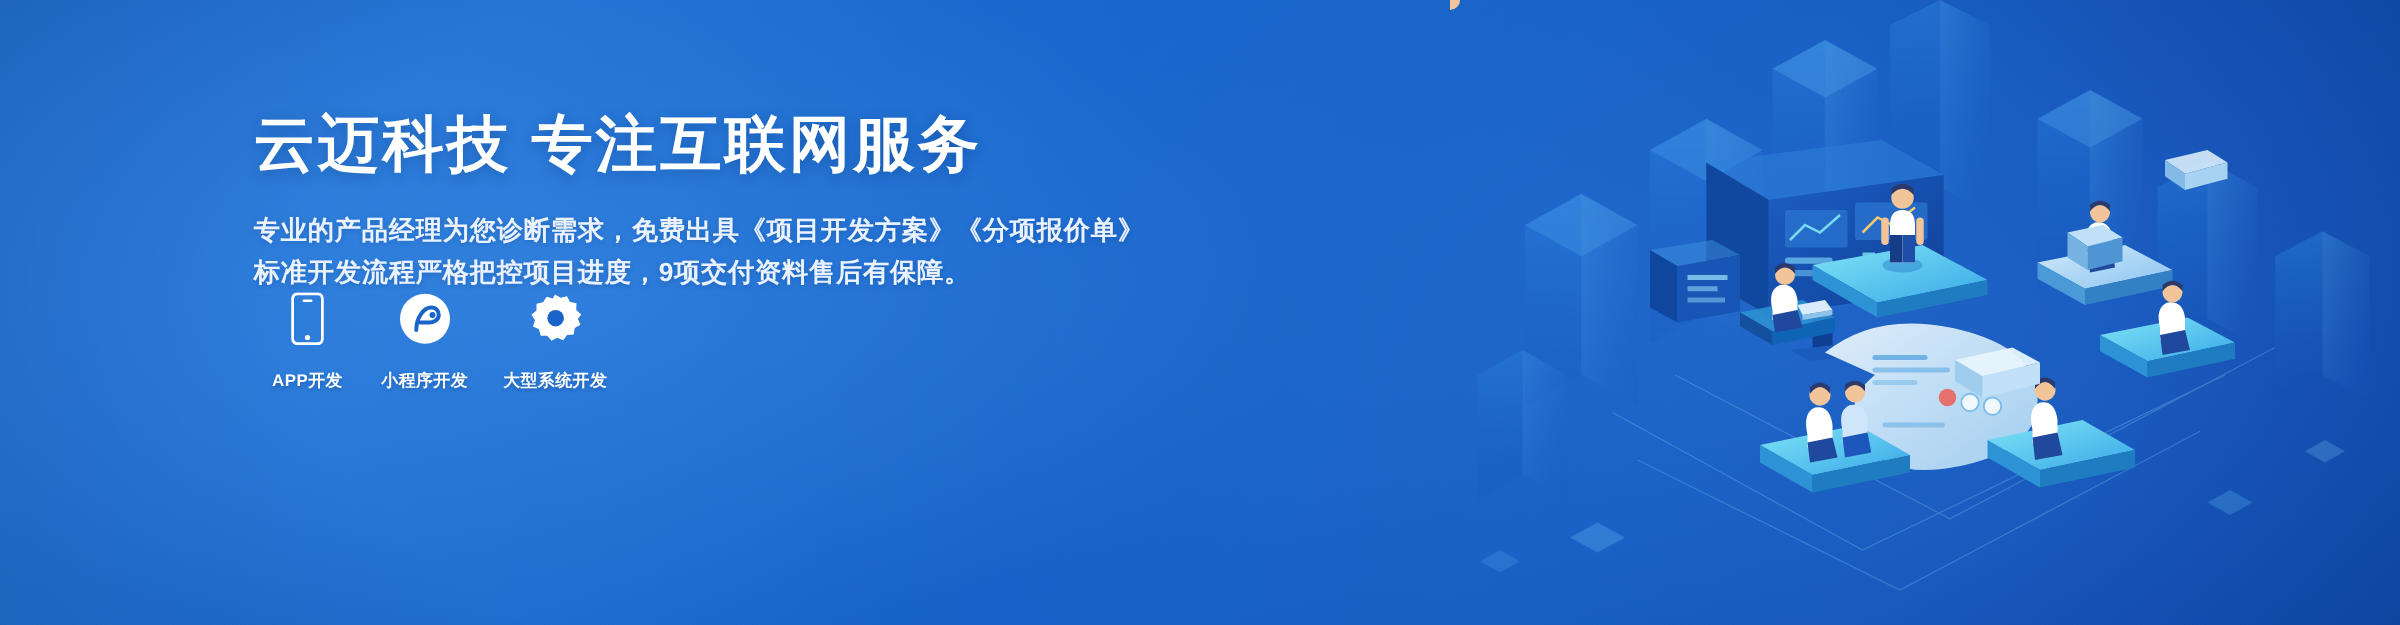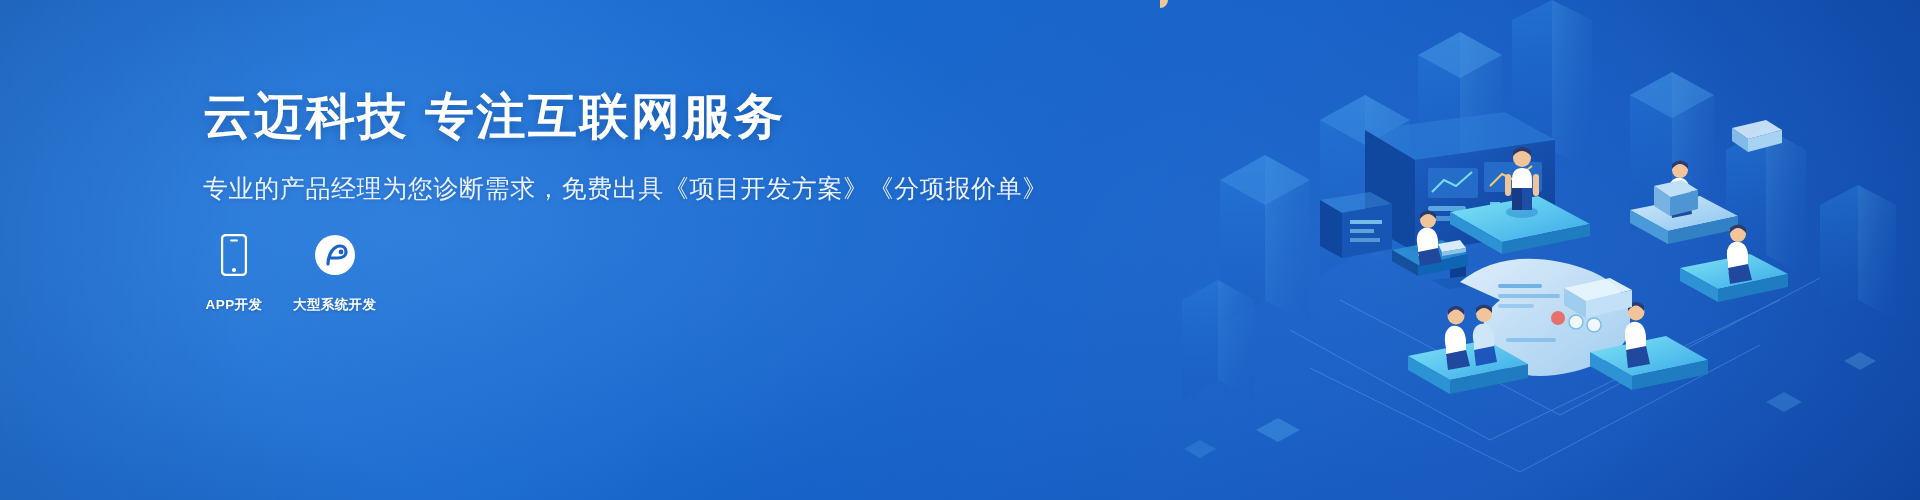--- a/index.html
+++ b/index.html
@@ -47,32 +47,32 @@
     font-size: 49px;
     font-weight: bold;
     letter-spacing: 2.5px;
     line-height: 1.18;
     text-shadow: 0 2px 10px rgba(3,40,100,0.30);
     white-space: nowrap;
   }
   .subtitle {
     margin-top: 22px;
     color: #eaf2ff;
-    font-size: 25px;
+    font-size: 21px;
     line-height: 1.62;
     letter-spacing: 0.6px;
-    font-weight: 400;
+    font-weight: 700;
     text-shadow: 0 1px 4px rgba(3,40,100,0.22);
   }
   .subtitle-line { white-space: nowrap; }
 
   
   .services {
     position: absolute;
-    left: 203px;
+    left: 215px;
     top: 232px;
     display: flex;
     align-items: flex-start;
     z-index: 6;
     justify-content: flex-end;
   }
   .service {
     display: flex;
     flex-direction: column;
     align-items: center;
@@ -334,20 +334,21 @@
       </g>
     </svg>
   </div>
 
   <div class="vignette"></div>
 
   <div class="content">
     <div class="headline">云迈科技 专注互联网服务</div>
     <div class="subtitle">
       <div class="subtitle-line">专业的产品经理为您诊断需求，免费出具《项目开发方案》《分项报价单》</div>
+      <div class="subtitle-line">标准开发流程严格把控项目进度，9项交付资料售后有保障。</div>
     </div>
   </div>
 
   <div class="services">
 
     <div class="service">
       <span class="service-icon">
         <svg width="26" height="42" viewBox="0 0 26 42">
           <rect x="1" y="1" width="24" height="40" rx="4" ry="4" fill="none" stroke="#ffffff" stroke-width="2.4"></rect>
           <rect x="9" y="5.5" width="8" height="2" rx="1" fill="#ffffff"></rect>
@@ -358,21 +359,33 @@
     </div>
 
     <div class="service">
       <span class="service-icon">
         <svg width="42" height="42" viewBox="0 0 42 42">
           <circle cx="21" cy="21" r="20" fill="#ffffff"></circle>
           <path d="M14 30 C14 20, 20 12, 26 12 C30 12, 32 15, 32 18 C32 22, 28 24, 24 24 L17 24" fill="none" stroke="#1a63c8" stroke-width="3.2" stroke-linecap="round"></path>
           <circle cx="27" cy="18" r="2.4" fill="#1a63c8"></circle>
         </svg>
       </span>
+      <span class="service-label">小程序开发</span>
+    </div>
+
+
+
+    <div class="service">
+      <span class="service-icon">
+        <svg width="42" height="42" viewBox="0 0 42 42">
+          <path d="M21 1.5 L25.6 4.2 L30.6 2.9 L33 7.6 L38.2 8.6 L38 14 L42 17.6 L39.3 21
+                   L41.4 25.8 L36.8 28.4 L36 33.6 L30.7 33.9 L27.6 38.2 L22.8 36.2 L18.2 38.6
+                   L14.8 34.5 L9.5 34.6 L8.2 29.4 L3.4 27.2 L5 22.1 L2.1 17.8 L6.2 14.4
+                   L6.2 9 L11.5 7.8 L14.3 3.3 L19.2 4.8 Z" fill="#ffffff"></path>
+          <circle cx="21.5" cy="20.5" r="6.6" fill="#1a63c8"></circle>
+        </svg>
+      </span>
       <span class="service-label">大型系统开发</span>
     </div>
 
-
-
-
   </div>
 
 </div>
 
 </body></html>

